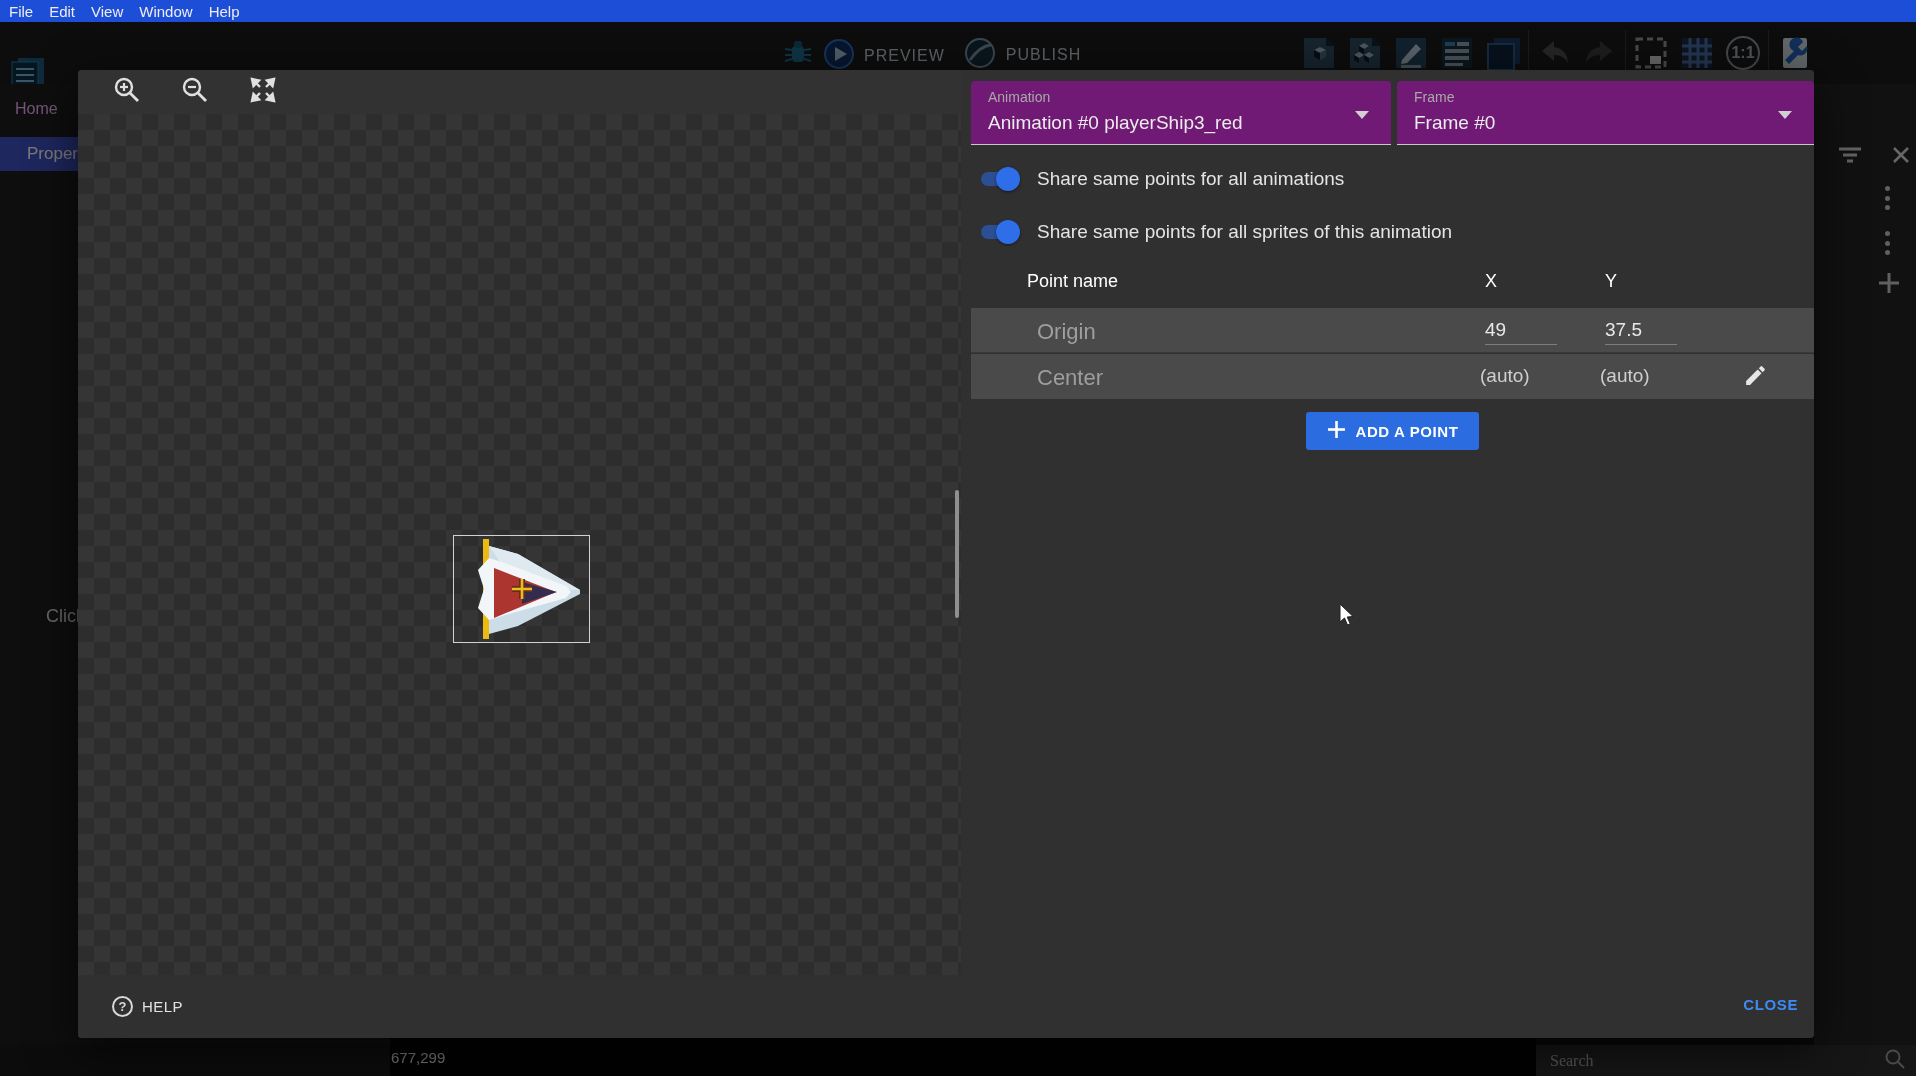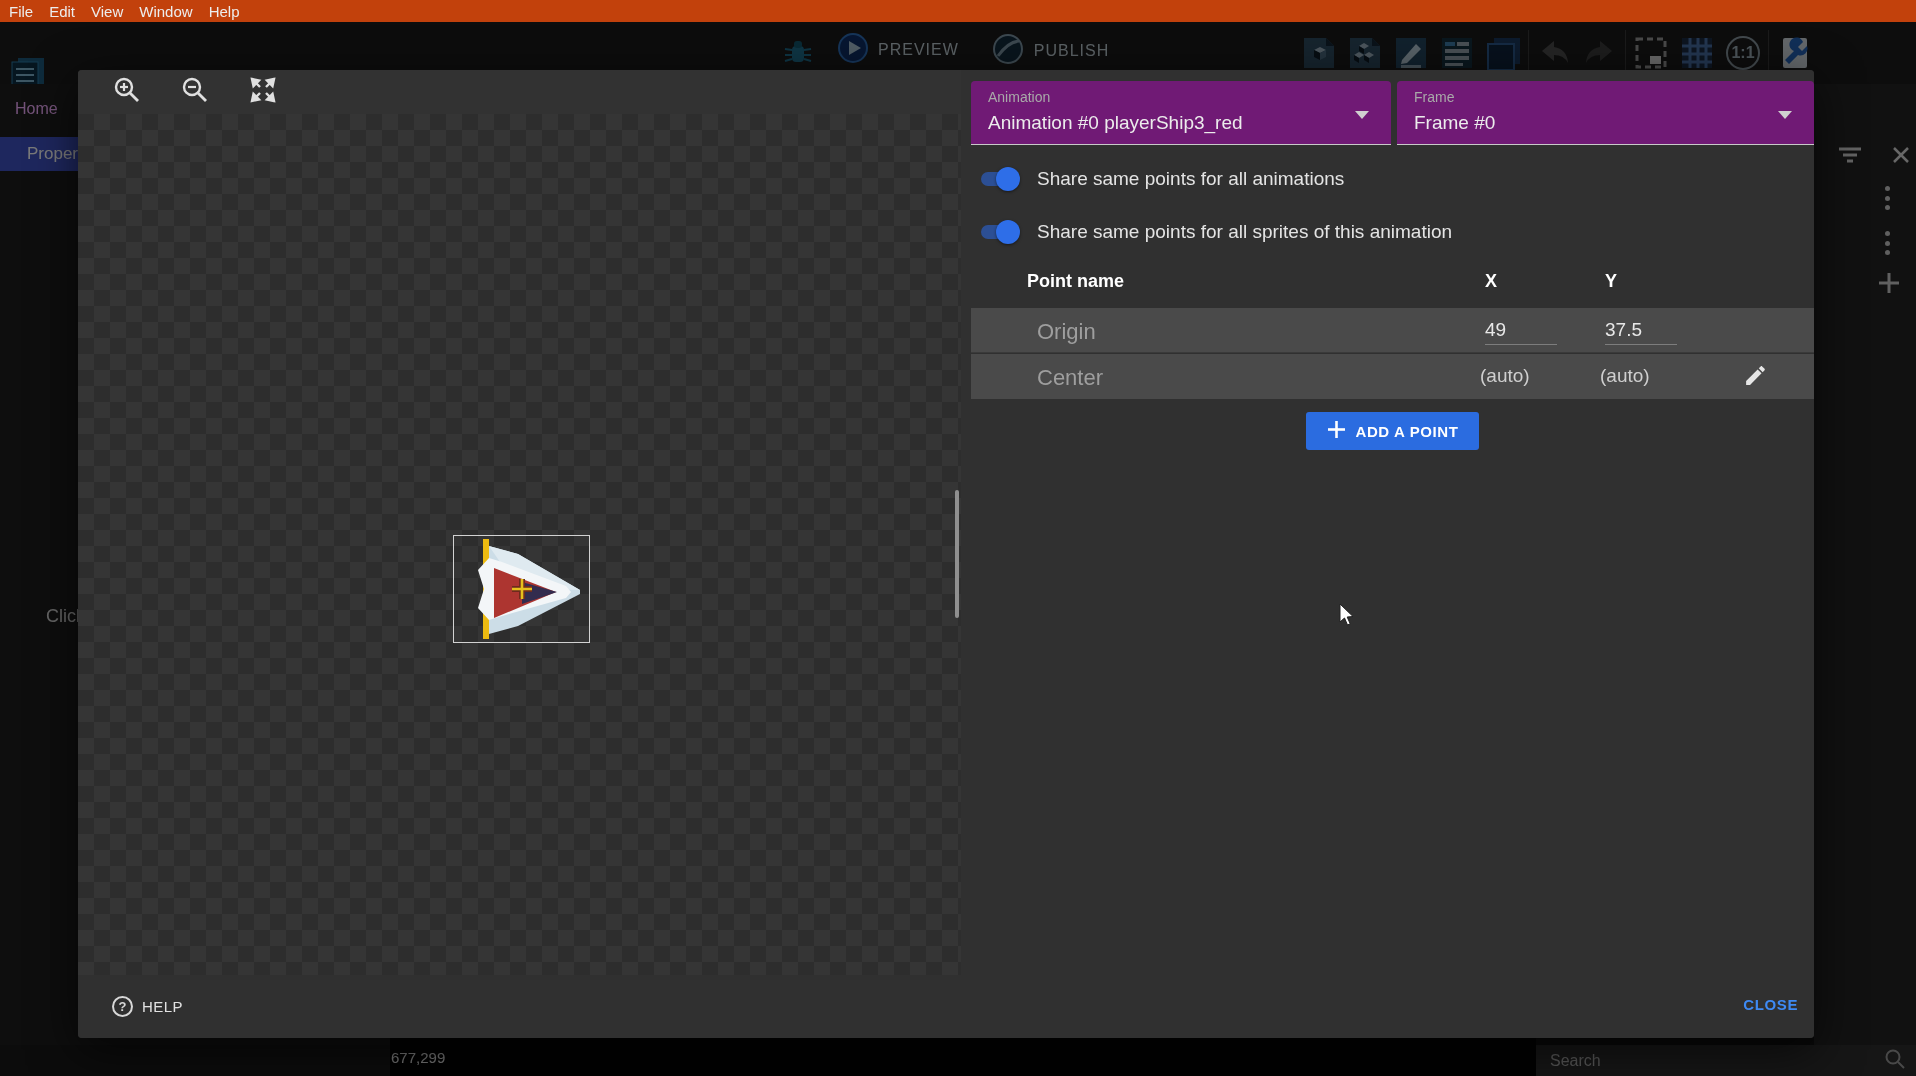--- a/index.html
+++ b/index.html
@@ -1,30 +1,30 @@
 <!DOCTYPE html>
 <html><head>
 <meta charset="utf-8">
 <style>
   *{box-sizing:border-box;margin:0;padding:0}
   html,body{width:1916px;height:1076px}
   body{position:relative;overflow:hidden;background:#141414;font-family:"Liberation Sans",sans-serif;-webkit-font-smoothing:antialiased}
   .abs{position:absolute}
 
   
-  .menubar{left:0;top:0;width:1916px;height:22px;background:#c2410c;display:flex;align-items:center;gap:16px;padding-left:9px;z-index:60}
+  .menubar{left:0;top:0;width:1916px;height:22px;background:#1d4ed8;display:flex;align-items:center;gap:16px;padding-left:9px;z-index:60}
   .menubar span{color:#ededed;font-size:15px;cursor:default}
   .app-toolbar{left:0;top:22px;width:1916px;height:62px;background:#1d1d1d}
   .left-panel{left:0;top:84px;width:390px;height:992px;background:#1f1f1f}
   .center-canvas{left:390px;top:84px;width:1146px;height:992px;background:#060606}
   .right-bg-panel{left:1814px;top:84px;width:102px;height:961px;background:#242424}
   .statusbar-left{left:0;top:1045px;width:390px;height:31px;background:#191919}
   .statusbar-right{left:1536px;top:1045px;width:380px;height:31px;background:#2e2e2e;display:flex;align-items:center;padding:0 10px 0 14px}
   .coords{left:391px;top:1049px;color:#efefef;font-size:15px}
-  .search-input{flex:1;background:transparent;border:none;outline:none;color:#cfcfcf;font-size:16px;font-family:Liberation Sans, sans-serif}
+  .search-input{flex:1;background:transparent;border:none;outline:none;color:#cfcfcf;font-size:16px;font-family:Liberation Serif, serif}
   .search-input::placeholder{color:#b5b5b5}
   .home-label{left:15px;top:100px;font-size:16px;color:#f0abfc}
   .prop-tab{left:0;top:137px;width:100px;height:34px;background:#4053c4;color:#fff;font-size:17px;display:flex;align-items:center;padding-left:27px}
   .hint-text{left:46px;top:606px;font-size:18px;color:#d6d6d6}
   .tb-label{color:#bfccd3;font-size:16px;letter-spacing:1px}
   .tbicon{width:42px;height:42px;display:flex;align-items:center;justify-content:center}
   .tb-sep{width:1px;height:46px;background:#3a3a3a}
   .one2one{width:34px;height:34px;border:2px solid #8a98a2;border-radius:50%;color:#9fb0ba;font-size:16px;font-weight:bold;display:flex;align-items:center;justify-content:center}
 
   .overlay{position:absolute;left:0;top:22px;width:1916px;height:1054px;background:rgba(0,0,0,0.52);z-index:40}
@@ -42,21 +42,21 @@
   .select .val{position:absolute;left:17px;top:31px;font-size:19px;color:#ececec;white-space:nowrap}
   .caret{position:absolute;right:22px;top:30px;width:0;height:0;border-left:7px solid transparent;border-right:7px solid transparent;border-top:8px solid #d0d0d0}
 
   .toggle-row{position:absolute;left:17px;height:26px;display:flex;align-items:center;cursor:pointer}
   .switch{position:relative;width:42px;height:26px;margin-right:17px}
   .switch .track{position:absolute;left:3px;top:6px;width:36px;height:14px;border-radius:7px;background:#2c4f94}
   .switch .knob{position:absolute;right:0;top:1px;width:24px;height:24px;border-radius:50%;background:#2e6ee8;box-shadow:0 1px 3px rgba(0,0,0,.5)}
   .toggle-row .tlabel{font-size:19px;color:#e4e4e4}
 
   .pt-header{position:absolute;left:10px;right:0;top:201px;height:36px}
-  .pt-header div{position:absolute;font-size:18px;font-weight:bold;color:#fff}
+  .pt-header div{position:absolute;font-size:18px;font-weight:normal;color:#fff}
   .prow{position:absolute;left:10px;right:0;height:45px;background:#4a4a4a}
   .prow .pname{position:absolute;left:66px;top:11px;font-size:22px;color:#9e9e9e}
   .pval{position:absolute;top:11px;width:72px;font-size:19px;color:#e8e8e8}
   .pval.field{border-bottom:1px solid #7d7d7d;padding-bottom:3px;cursor:text}
   .auto{color:#cfcfcf}
   .add-btn{position:absolute;left:345px;top:342px;width:173px;height:38px;background:#2b6ce0;border:none;border-radius:3px;color:#fff;font-size:15px;font-weight:bold;letter-spacing:.6px;display:flex;align-items:center;justify-content:center;gap:10px;cursor:pointer;font-family:"Liberation Sans",sans-serif}
   .dlg-footer{left:0;top:905px;width:1736px;height:63px;background:#303030;border-radius:0 0 4px 4px;display:flex;align-items:center}
   .help-btn{display:flex;align-items:center;gap:9px;margin-left:34px;cursor:pointer}
   .help-circle{width:21px;height:21px;border:2px solid #d8d8d8;border-radius:50%;color:#d8d8d8;font-size:13px;font-weight:bold;display:flex;align-items:center;justify-content:center}
   .help-lbl{color:#e2e2e2;font-size:15px;letter-spacing:.4px}
@@ -76,21 +76,21 @@
     <svg width="42" height="46">
         <rect x="10" y="2" width="26" height="34" fill="#1e5a7e"></rect>
         <rect x="4" y="6" width="26" height="36" fill="#0e2f44" stroke="#2a7ca8"></rect>
         <line x1="8" y1="13" x2="26" y2="13" stroke="#7fb3cf" stroke-width="2"></line>
         <line x1="8" y1="19" x2="26" y2="19" stroke="#7fb3cf" stroke-width="2"></line>
         <line x1="8" y1="25" x2="26" y2="25" stroke="#7fb3cf" stroke-width="2"></line>
         <line x1="8" y1="31" x2="22" y2="31" stroke="#7fb3cf" stroke-width="2"></line>
       </svg>
   </div>
 
-  <div class="abs" style="left:777px;top:10px;display:flex;align-items:flex-start;gap:18px">
+  <div class="abs" style="left:777px;top:10px;display:flex;align-items:flex-end;gap:4px">
     <div class="tbicon">
       <svg width="34" height="34">
           <rect x="11" y="10" width="12" height="16" rx="4" fill="#1f6f8f"></rect>
           <rect x="13" y="5" width="8" height="7" rx="3" fill="#14596f"></rect>
           <g stroke="#1f6f8f" stroke-width="2">
             <line x1="4" y1="13" x2="11" y2="14"></line>
             <line x1="4" y1="19" x2="11" y2="19"></line>
             <line x1="4" y1="25" x2="11" y2="23"></line>
             <line x1="30" y1="13" x2="23" y2="14"></line>
             <line x1="30" y1="19" x2="23" y2="19"></line>

